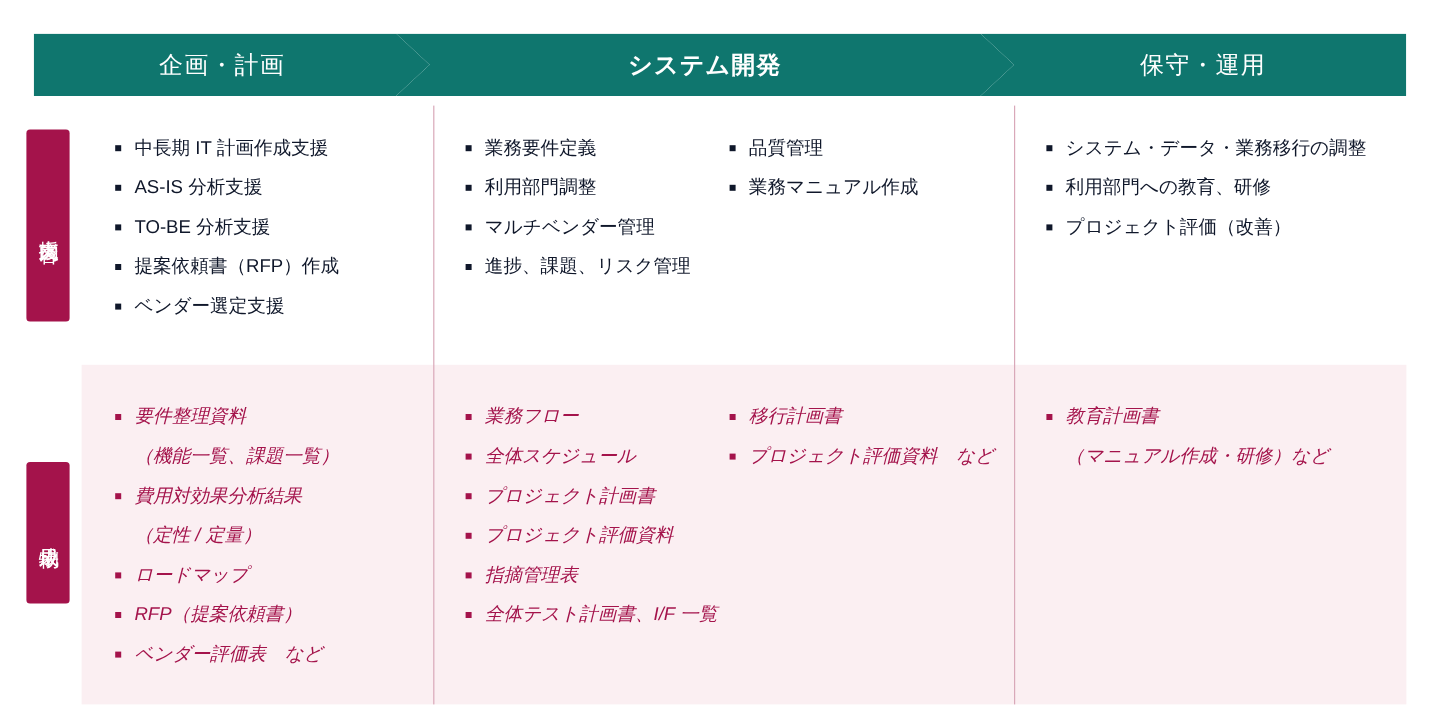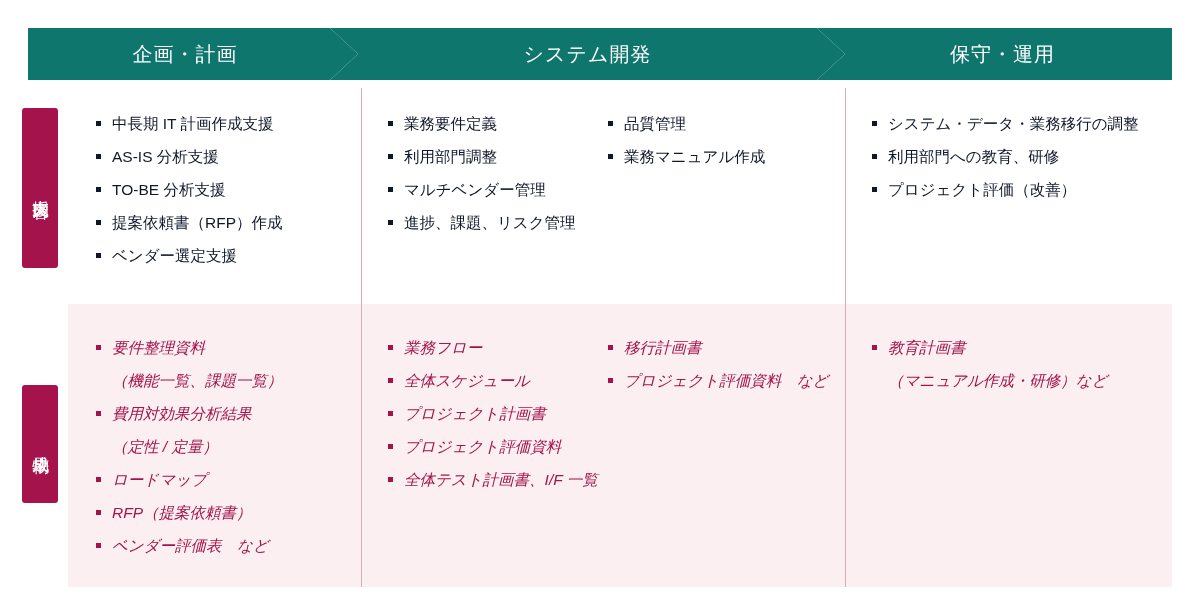--- a/index.html
+++ b/index.html
@@ -54,21 +54,21 @@
     width: 515px;
     clip-path: polygon(0 0, calc(100% - 28px) 0, 100% 50%, calc(100% - 28px) 100%, 0 100%, 28px 50%);
   }
   #phase-maintenance {
     left: 817px;
     top: 28px;
     width: 355px;
     clip-path: polygon(0 0, 100% 0, 100% 100%, 0 100%, 28px 50%);
   }
   #phase-maintenance .phase-label { transform: translateX(8px); }
-  #phase-development .phase-label { transform: translateX(0px); }
+  #phase-development .phase-label { transform: translateX(0px); font-weight: bold; }
 
   
   .row-tab {
     position: absolute;
     left: 22px;
     width: 36px;
     background: #a4134b;
     color: #ffffff;
     font-size: 17px;
     line-height: 1.22;
@@ -238,20 +238,21 @@
         <li>RFP（提案依頼書）</li>
         <li>ベンダー評価表　など</li>
       </ul>
   </div>
   <div class="col" id="deliv-dev-a">
     <ul class="bullets deliv-text">
         <li>業務フロー</li>
         <li>全体スケジュール</li>
         <li>プロジェクト計画書</li>
         <li>プロジェクト評価資料</li>
+        <li>指摘管理表</li>
         <li>全体テスト計画書、I/F 一覧</li>
       </ul>
   </div>
   <div class="col" id="deliv-dev-b">
     <ul class="bullets deliv-text">
         <li>移行計画書</li>
         <li>プロジェクト評価資料　など</li>
       </ul>
   </div>
   <div class="col" id="deliv-maint">

